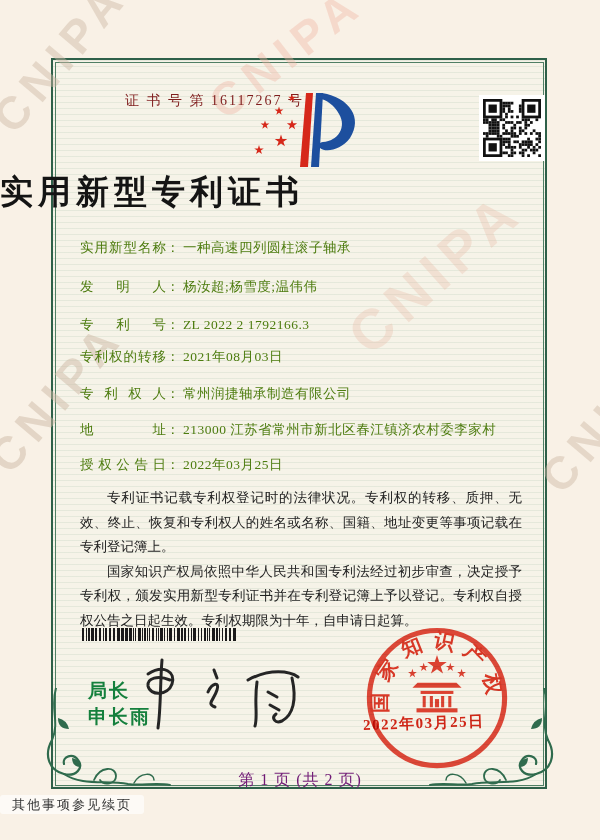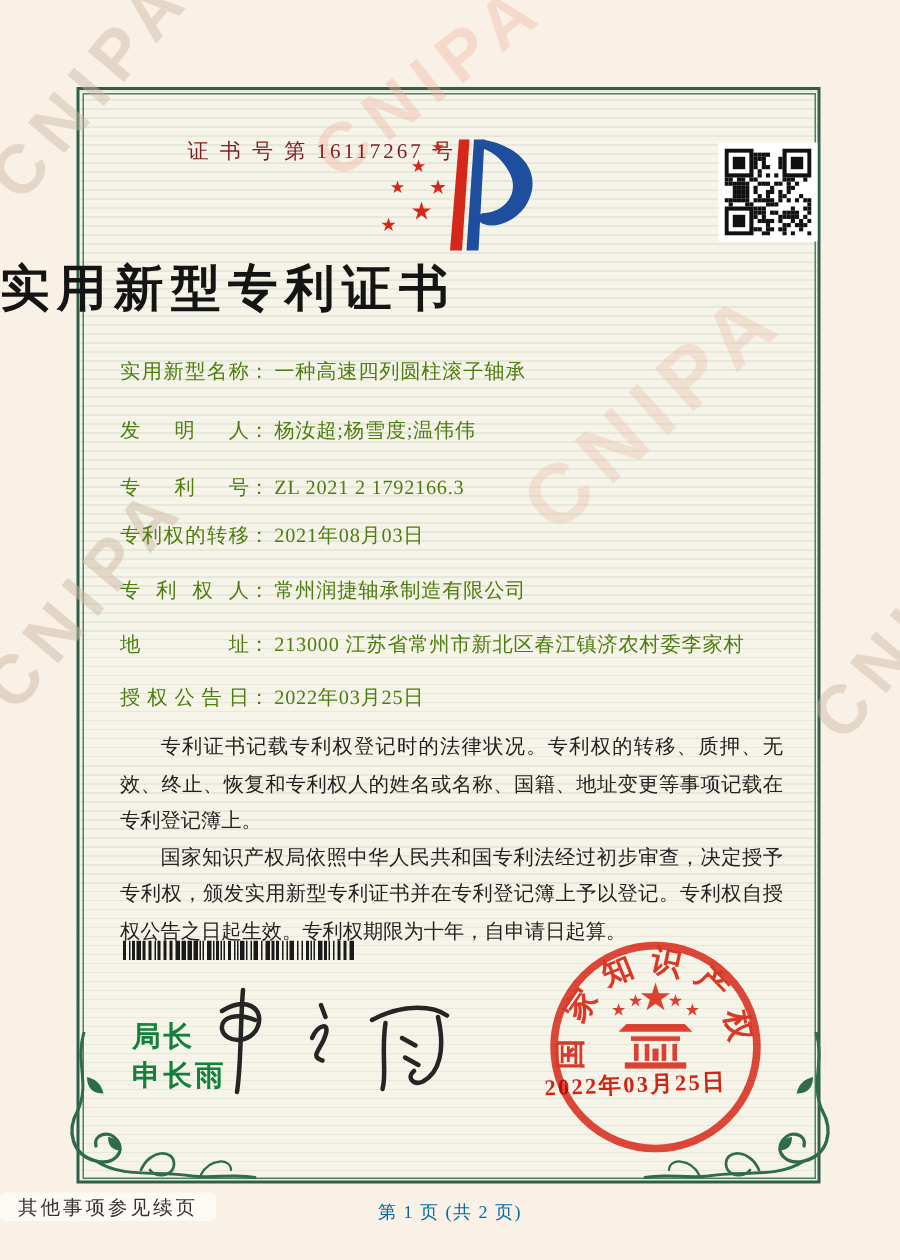--- a/index.html
+++ b/index.html
@@ -48,21 +48,21 @@
   .barcode{left:82px;top:627px;width:158px;height:13px;}
   .signer{left:88px;font-size:19px;font-weight:bold;color:#15803d;
     font-family:"Liberation Sans","DejaVu Sans",sans-serif;letter-spacing:2px;}
   .signature-svg{left:130px;top:652px;z-index:3;}
   .seal{left:353px;top:612px;z-index:4;mix-blend-mode:multiply;opacity:.95;}
   .seal-date{
     left:363px;top:714px;z-index:4;font-size:15px;font-weight:bold;
     color:#d92718;letter-spacing:1.5px;transform:rotate(-2deg);
     mix-blend-mode:multiply;
   }
-  .page-info{left:0;right:0;top:800px;text-align:center;font-size:12px;color:#0369a1;letter-spacing:1px;}
+  .page-info{left:0;right:0;top:770px;text-align:center;font-size:16px;color:#701a75;letter-spacing:1px;}
   .footer-note{
     left:0;right:0;top:796px;text-align:left;font-size:13px;color:#333;letter-spacing:2px;
   }
   .footer-note span{background:rgba(255,255,255,0.65);padding:2px 12px;border-radius:3px;}
   .qr-box{left:479px;top:95px;width:66px;height:66px;background:#fff;z-index:3;}
   .qr-box svg{position:absolute;left:4px;top:4px;}
   .logo{left:250px;top:85px;z-index:3;}
   .flourish{left:42px;top:688px;z-index:3;}
   .flourish.right{left:auto;right:42px;transform:scaleX(-1);}
 </style>
@@ -262,21 +262,21 @@
 <div class="layer row" style="top:239px">
   <span class="lbl">实用新型名称</span><span>：</span>
   <span class="val">一种高速四列圆柱滚子轴承</span>
 </div>
 <div class="layer row" style="top:278px">
   <span class="lbl">发明人</span><span>：</span>
   <span class="val">杨汝超;杨雪度;温伟伟</span>
 </div>
 <div class="layer row" style="top:316px">
   <span class="lbl">专利号</span><span>：</span>
-  <span class="val">ZL 2021 2 1792166.3</span>
+  <span class="val">ZL 2022 2 1792166.3</span>
 </div>
 <div class="layer row" style="top:348px">
   <span class="lbl">专利权的转移</span><span>：</span>
   <span class="val">2021年08月03日</span>
 </div>
 <div class="layer row" style="top:385px">
   <span class="lbl">专利权人</span><span>：</span>
   <span class="val">常州润捷轴承制造有限公司</span>
 </div>
 <div class="layer row" style="top:421px">

